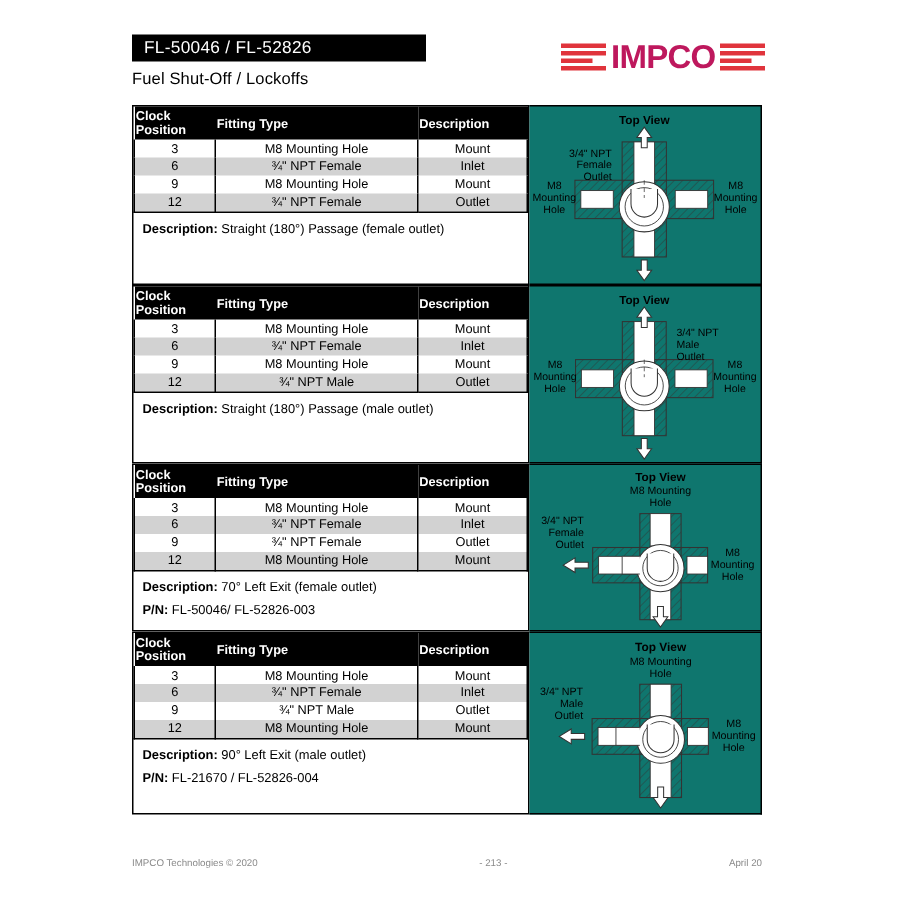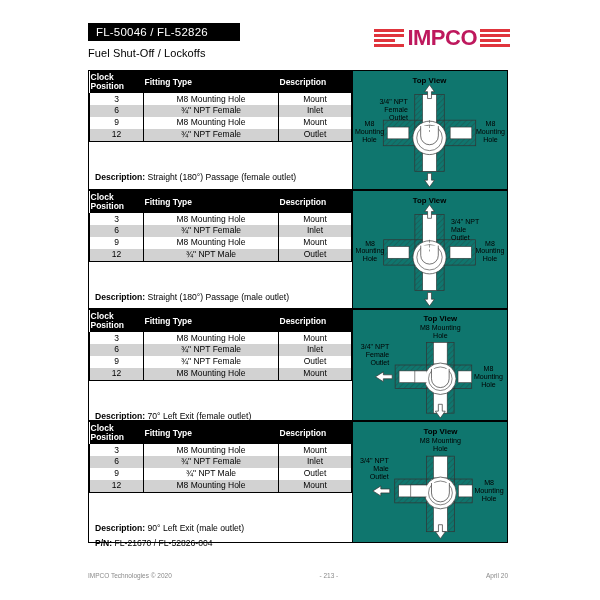--- a/index.html
+++ b/index.html
@@ -10,21 +10,21 @@
     color:#000;
     overflow:hidden;
   }
   .page{position:relative;width:600px;height:600px;}
 
   
   .header{position:absolute;left:88px;top:22px;width:420px;height:46px;}
   .title-banner{
     display:inline-block;background:#000;color:#fff;
     font-size:11.5px;font-weight:400;letter-spacing:.2px;
-    padding:3px 32px 3px 8px;
+    padding:3px 76px 3px 8px;
   }
   .subtitle{font-size:11px;margin-top:6px;letter-spacing:.1px;}
 
   
   .logo{position:absolute;right:-2px;top:4px;display:flex;align-items:center;height:24px;}
   .bars{display:flex;flex-direction:column;justify-content:center;gap:2px;width:30px;}
   .bars span{display:block;height:3px;background:#e0343c;}
   .bars span.short{width:70%;}
   .logotext{
     font-family:"Liberation Sans",sans-serif;
@@ -47,21 +47,21 @@
   }
   thead th.c1{width:52px;}
   thead th.c2{width:133px;}
   tbody td{
     font-size:8.5px;text-align:center;padding:1.2px 1px;
     border-left:1px solid #000;border-right:1px solid #000;
     line-height:1.12;
   }
   tbody tr.alt td{background:#d2d2d2;}
   tbody tr.lastrow td{border-bottom:1px solid #000;}
-  .desc{font-size:8.6px;padding:5px 6px 2px 6px;line-height:1.2;margin-top:25px;}
+  .desc{font-size:8.6px;padding:5px 6px 2px 6px;line-height:1.2;}
   .pn{font-size:8.6px;padding:3px 6px 4px 6px;line-height:1.2;}
   .desc b,.pn b{font-weight:bold;}
 
   
   .diagram{
     flex:1;margin-left:0;border:1px solid #000;border-left:0;
     box-sizing:border-box;position:relative;background:#0f766e;
   }
   .diagram svg{display:block;width:100%;height:100%;}
   .dt{font-family:"Liberation Sans",sans-serif;font-size:7.2px;fill:#000;}

